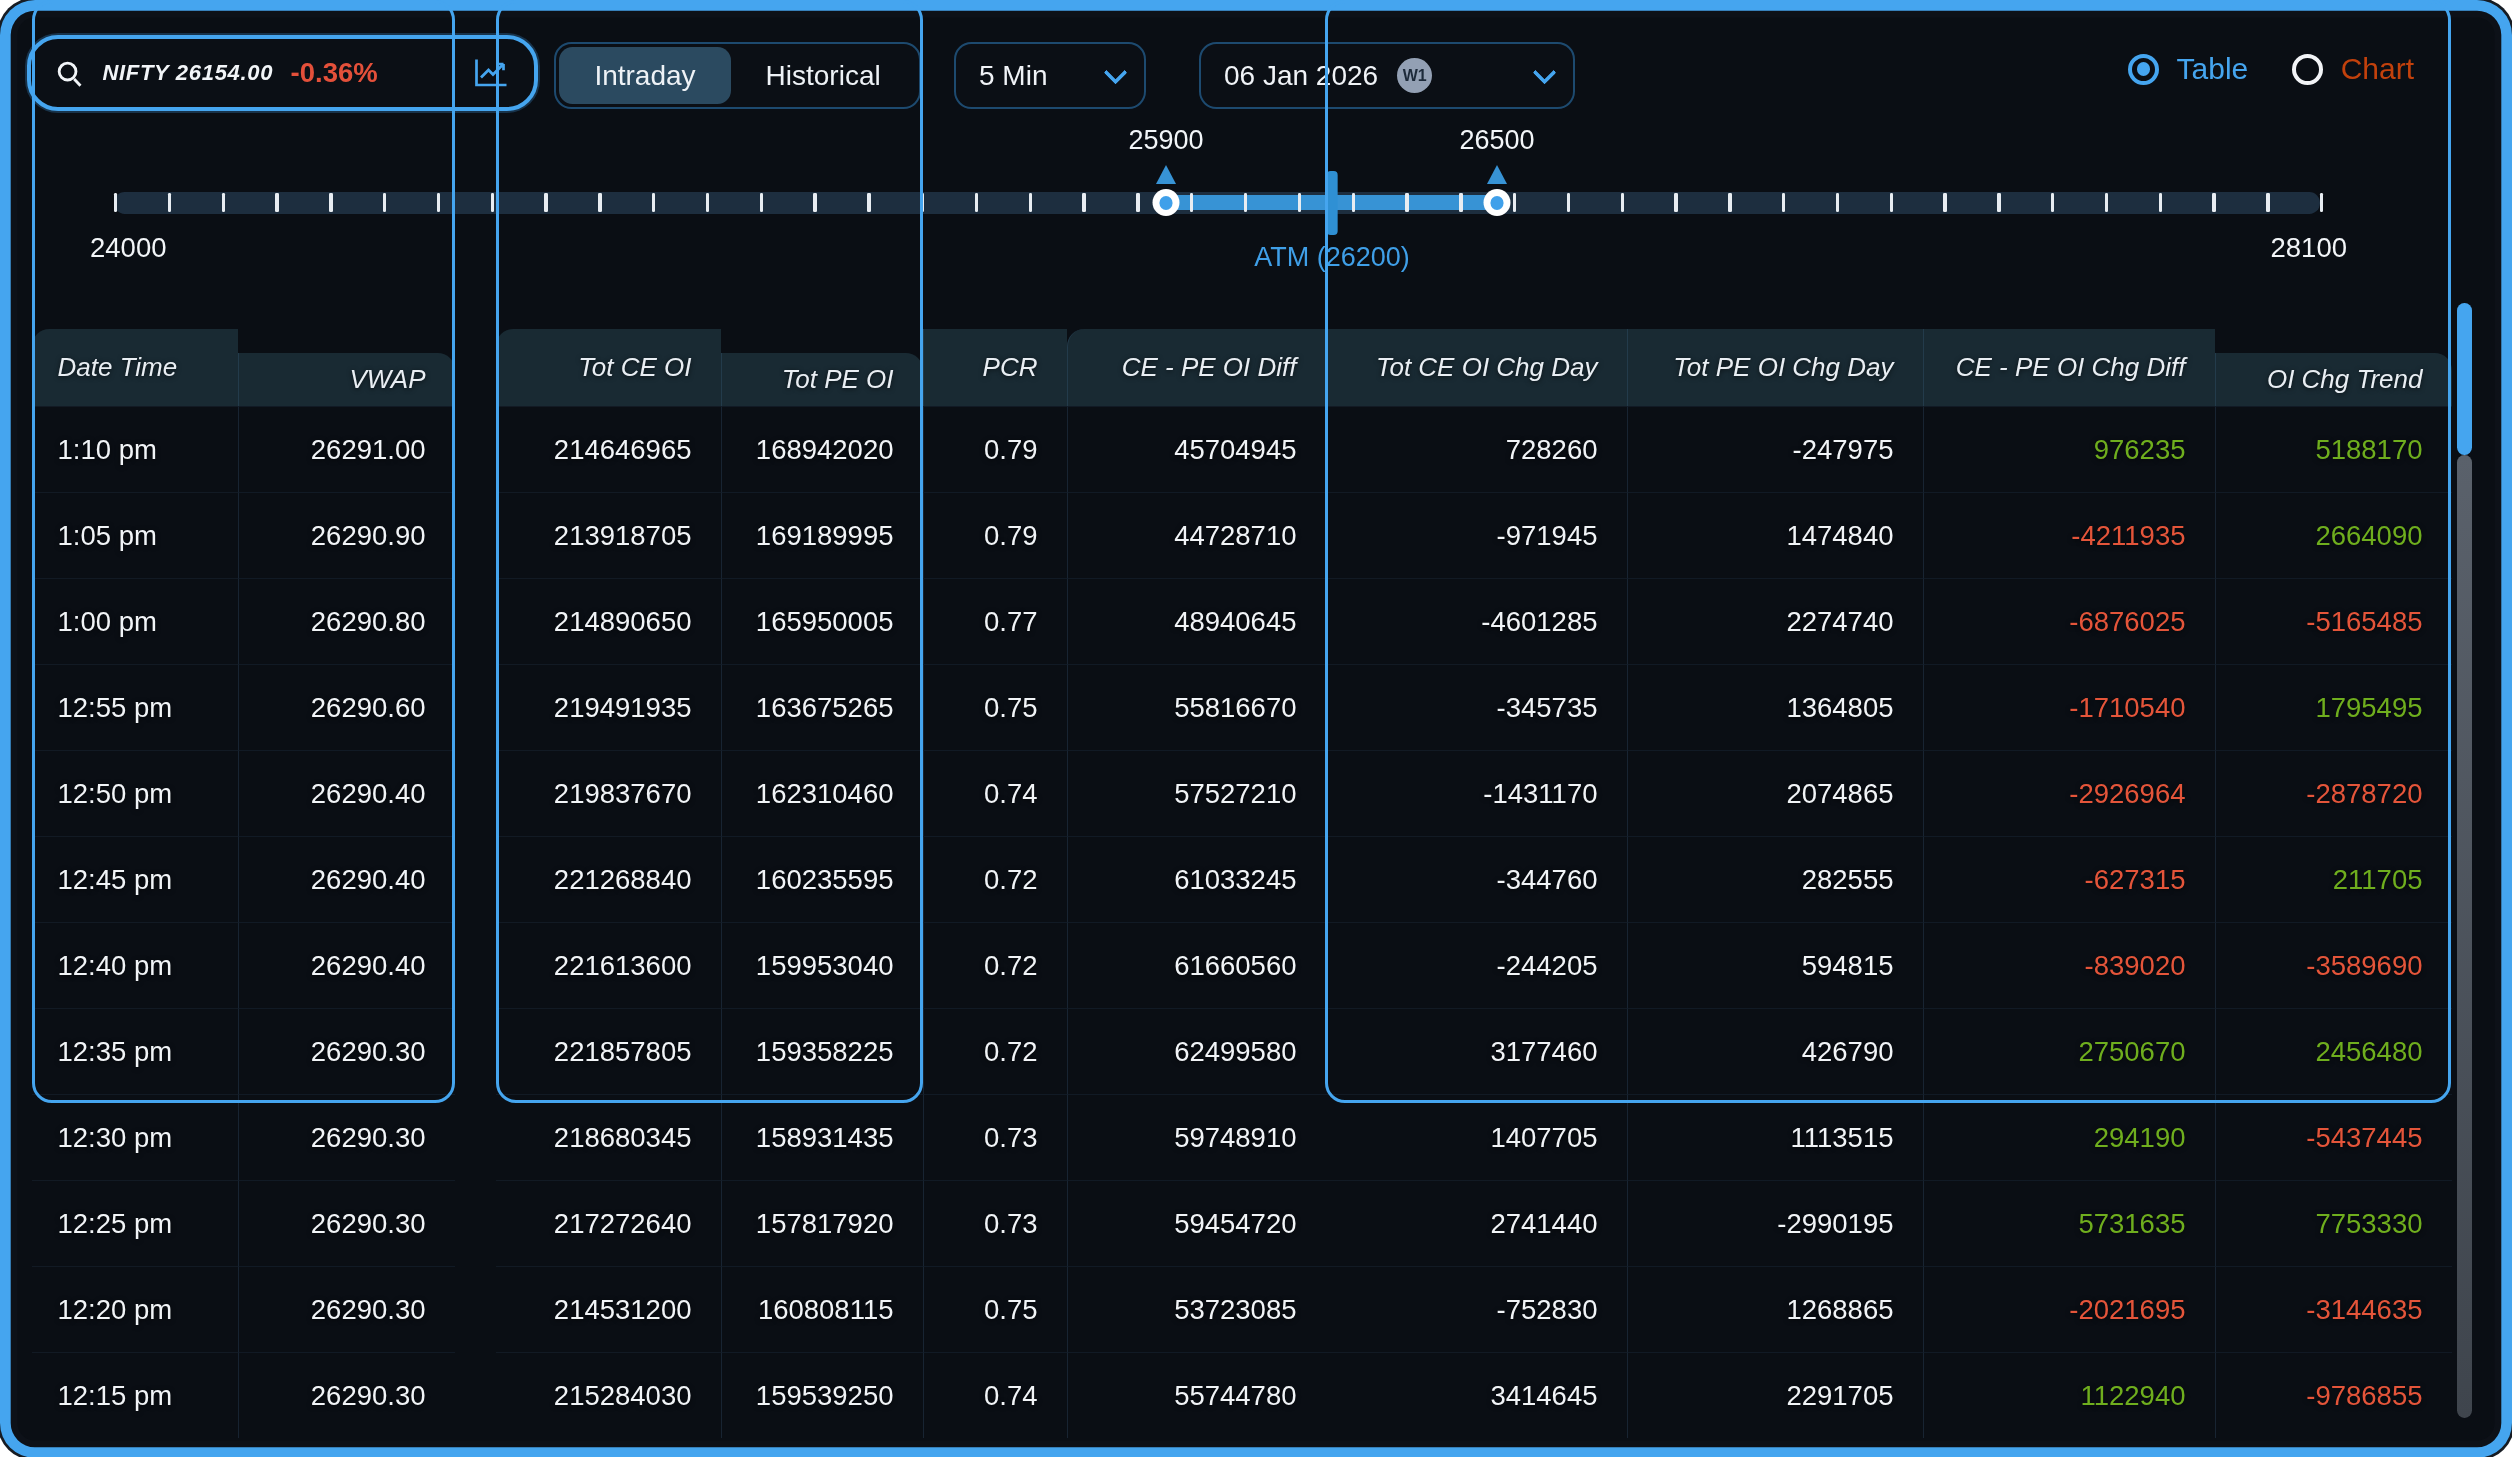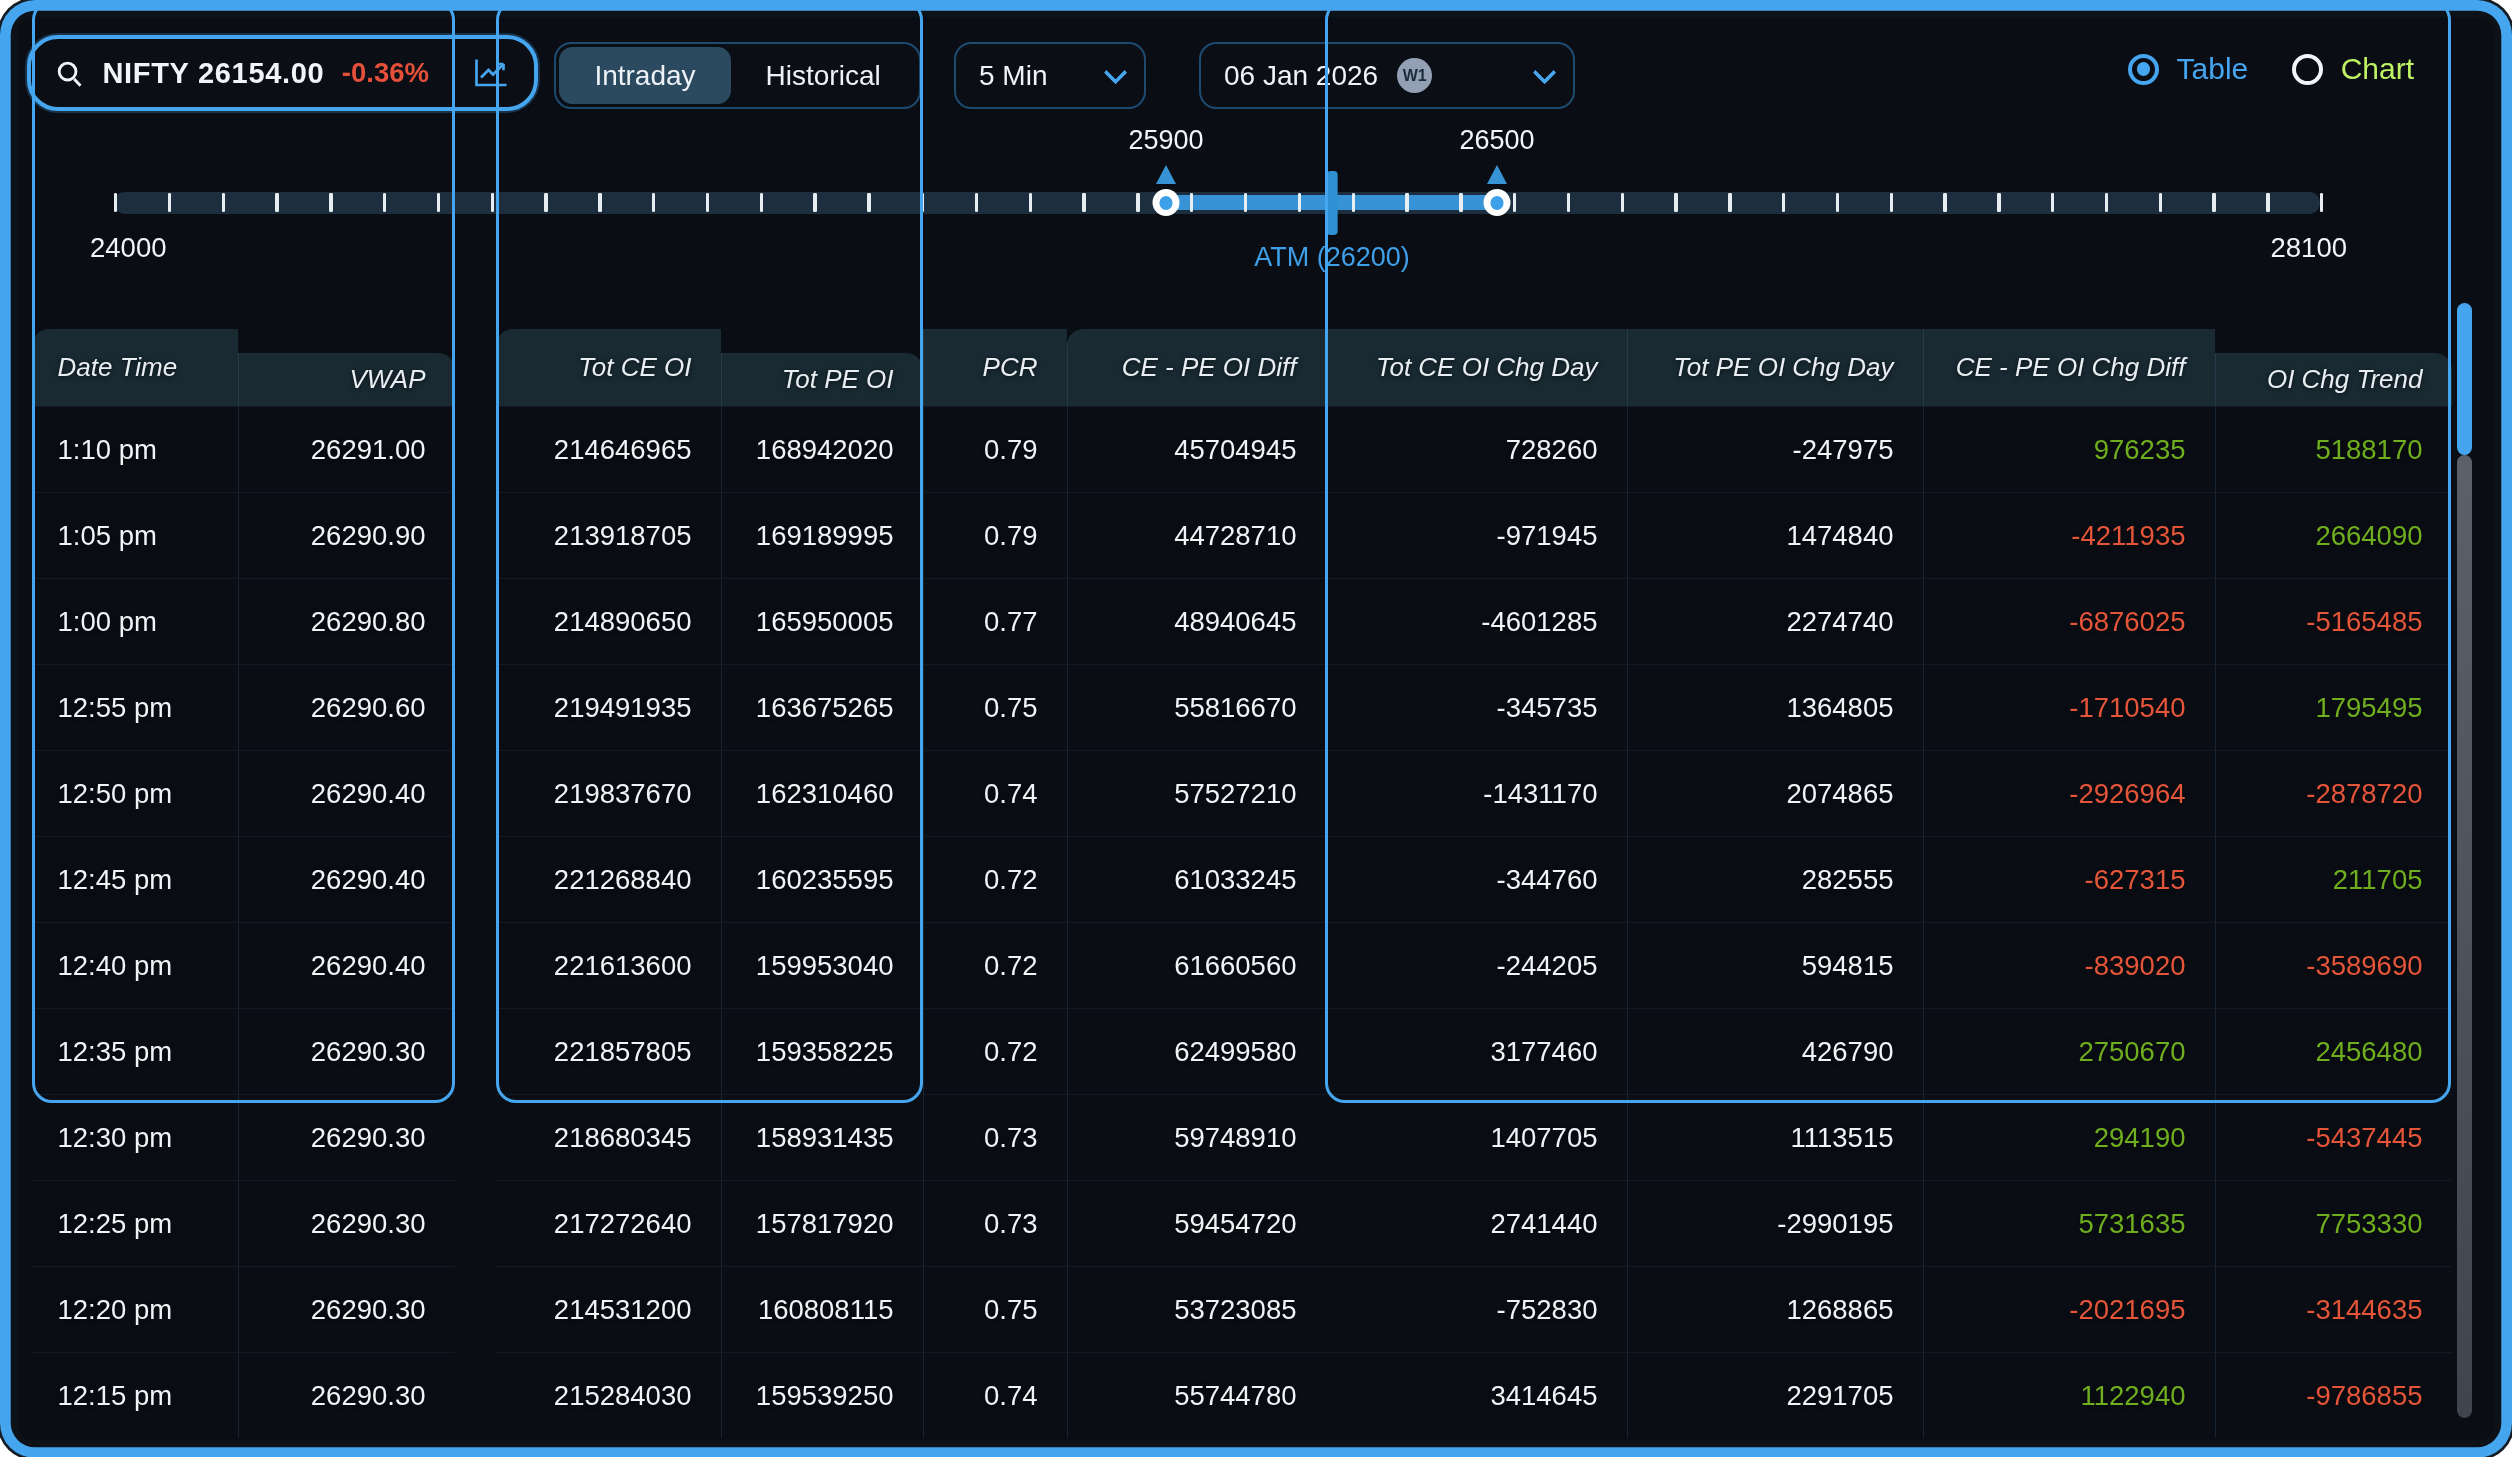--- a/index.html
+++ b/index.html
@@ -10,21 +10,21 @@
     box-shadow: inset 0 0 0 10.7px #45a5ef, inset 0 0 0 17.4px #0d1118, 0 0 0 2.7px #171c23;
     font-family:"Liberation Sans", sans-serif;color:#eef2f6;
   }
   
   .searchbox{
     position:absolute;left:27px;top:35px;width:511px;height:76px;
     border:4px solid #45a5ef;border-radius:31px;background:#0b0f15;
     display:flex;align-items:center;padding:0 23px;gap:17.4px;
     box-shadow:0 0 0 2px rgba(69,165,239,.25);
   }
-  .searchbox .sym{font-size:29px;font-weight:700;color:#f2f5f8;letter-spacing:0.7px;}
+  .searchbox .sym{font-size:22px;font-weight:700;color:#f2f5f8;letter-spacing:0.7px;font-style:italic;}
   .searchbox .chg{font-size:27.5px;font-weight:700;color:#e4503a;}
   .searchbox .spacer{flex:1;}
   .seg-group{
     position:absolute;left:554px;top:42px;height:67px;border:2px solid #1d4a6f;
     border-radius:17.4px;display:flex;align-items:stretch;background:#0b0f15;padding:3.4px;
   }
   .seg{display:flex;align-items:center;padding:0 35px;font-size:28px;color:#eef2f6;border-radius:13.4px;}
   .seg.active{background:#2b4a60;}
   .dropdown{
     position:absolute;top:42px;height:67px;border:2px solid #1d4a6f;border-radius:17.4px;
@@ -34,21 +34,21 @@
   .dd-date{left:1199px;width:376px;}
   .chev{width:17.4px;height:17.4px;border-right:4px solid #45a5ef;border-bottom:4px solid #45a5ef;
     transform:rotate(45deg) translateY(-4px);border-radius:2px;margin-left:auto;}
   .wbadge{width:35px;height:35px;border-radius:50%;background:#93a0b4;color:#1d2a3a;
     font-size:16px;font-weight:700;display:flex;align-items:center;justify-content:center;}
   .viewswitch{position:absolute;right:98px;top:52px;display:flex;align-items:center;gap:44px;}
   .radio-item{display:flex;align-items:center;gap:17.4px;cursor:pointer;}
   .radio-dot{width:31px;height:31px;border-radius:50%;border:4px solid #f2f4f7;position:relative;}
   .radio-dot.sel{border-color:#45a5ef;}
   .radio-dot.sel::after{content:"";position:absolute;left:4.7px;top:4.7px;width:13.4px;height:13.4px;border-radius:50%;background:#45a5ef;}
-  .radio-label{font-size:30px;color:#bef264;}
+  .radio-label{font-size:30px;color:#c2410c;}
   .radio-label.sel{color:#45a5ef;}
   
   .slider{position:absolute;left:114px;top:192px;width:2206px;height:21.5px;}
   .track{position:absolute;left:0;top:0;width:100%;height:21.5px;border-radius:10.7px;background:#1d2e3f;}
   .tick{position:absolute;top:1.3px;width:3.4px;height:19px;background:#e8edf2;border-radius:1.3px;}
   .rangefill{position:absolute;top:3.4px;height:14.8px;background:#3793d5;}
   .handle{position:absolute;top:-2.7px;width:27px;height:27px;border-radius:50%;background:#ffffff;
     display:flex;align-items:center;justify-content:center;transform:translateX(-50%);z-index:3;}
   .handle::after{content:"";width:13.4px;height:13.4px;border-radius:50%;background:#3fa0ea;}
   .h-tri{position:absolute;top:-27px;transform:translateX(-50%);width:0;height:0;

